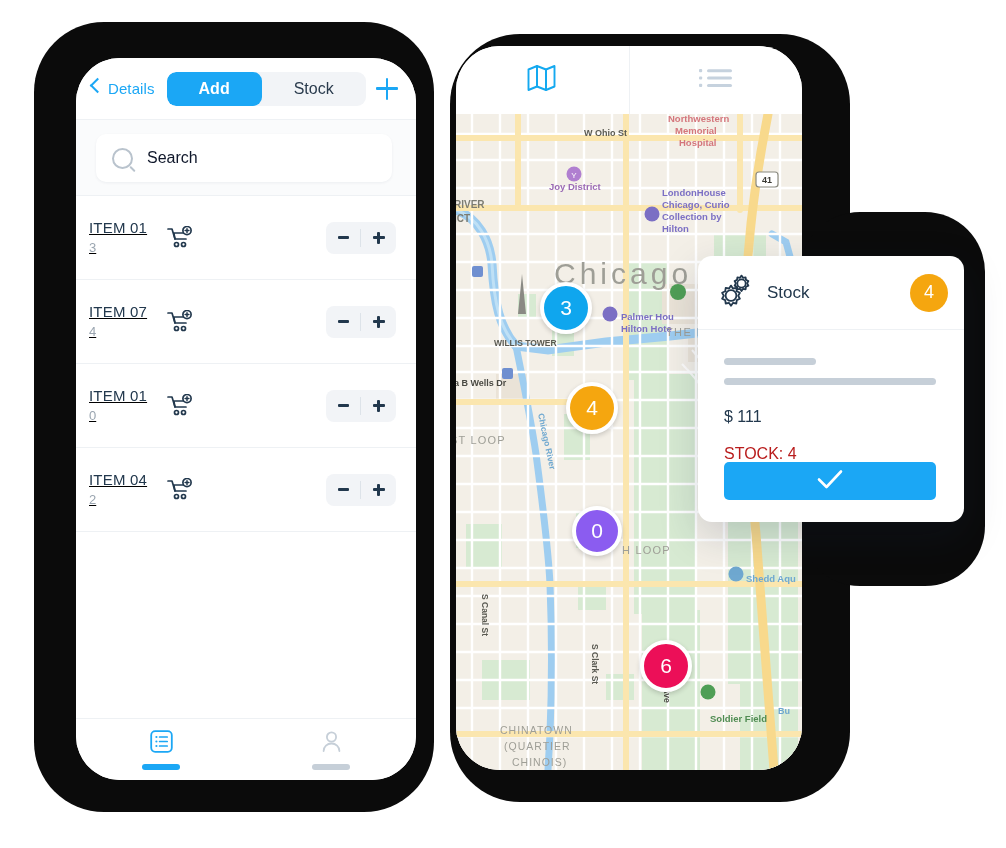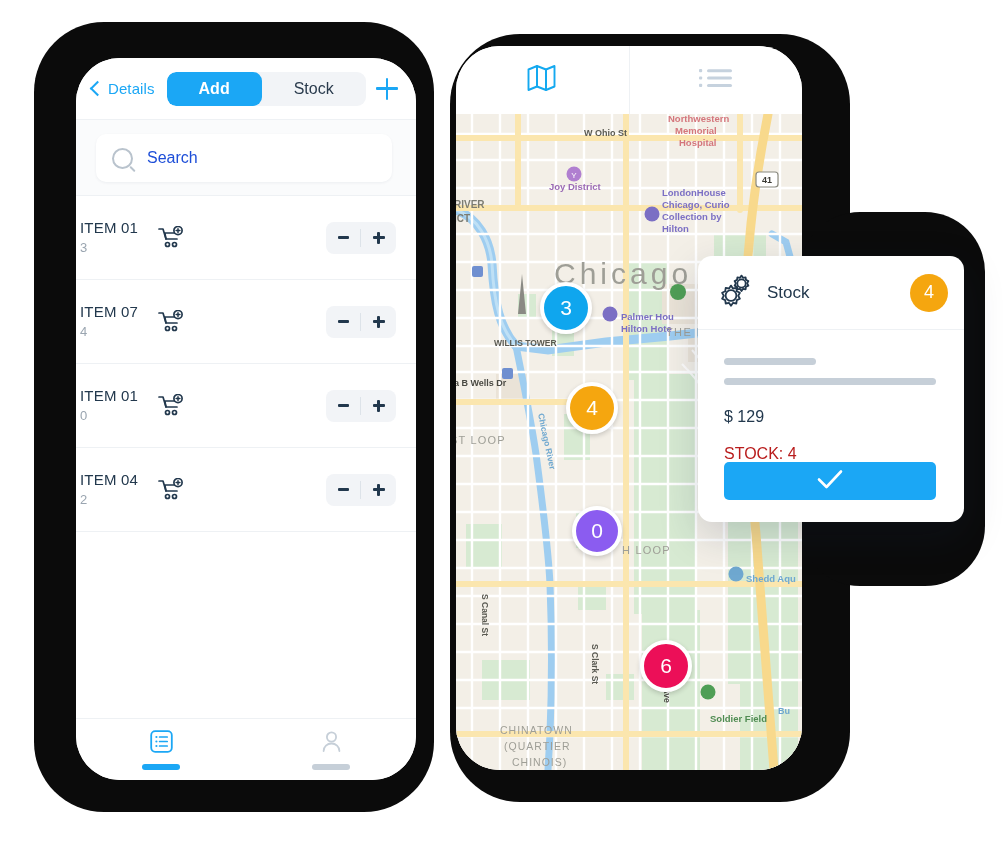--- a/index.html
+++ b/index.html
@@ -20,21 +20,21 @@
   .phone{position:absolute;background:#ffffff;overflow:hidden;}
   .phone.left{left:76px;top:58px;width:340px;height:722px;border-radius:44px;}
   .phone.right{left:456px;top:46px;width:346px;height:724px;border-radius:44px;}
 
   
   .l-header{
     position:absolute;left:0;top:0;width:100%;height:62px;background:#fff;
     border-bottom:1px solid #eef1f4;box-sizing:border-box;
     display:flex;align-items:center;
   }
-  .back-btn{display:flex;align-items:center;gap:5px;margin-left:16px;cursor:pointer;}
+  .back-btn{display:flex;gap:5px;margin-left:16px;cursor:pointer;}
   .chev{width:9px;height:9px;border-left:2.4px solid #1ba7f5;border-bottom:2.4px solid #1ba7f5;
         transform:rotate(45deg);display:block;}
   .back-label{color:#1ba7f5;font-size:15px;letter-spacing:.1px;}
   .segment{
     margin-left:12px;display:flex;background:#f2f4f7;border-radius:9px;padding:0;overflow:hidden;
   }
   .seg{padding:9px 32px;font-size:16px;border-radius:9px;cursor:pointer;line-height:1;}
   .seg.active{background:#1ba7f5;color:#ffffff;font-weight:bold;}
   .seg.inactive{color:#2a3b4d;}
   .plus-btn{
@@ -47,28 +47,28 @@
   .search-zone{position:absolute;left:0;top:62px;width:100%;height:76px;background:#fafbfc;
       border-bottom:1px solid #eef1f4;box-sizing:border-box;}
   .search-box{
     position:absolute;left:20px;top:14px;width:296px;height:48px;background:#ffffff;
     border-radius:10px;display:flex;align-items:center;box-sizing:border-box;
     box-shadow:0 1px 3px rgba(20,40,70,.06);
   }
   .mag{margin-left:16px;width:17px;height:17px;border:2px solid #b9c3cd;border-radius:50%;position:relative;flex:0 0 auto;}
   .mag:after{content:"";position:absolute;right:-5px;bottom:-3px;width:7px;height:2px;background:#b9c3cd;
       transform:rotate(45deg);border-radius:1px;}
-  .search-ph{margin-left:14px;color:#1d4ed8;font-size:16px;}
+  .search-ph{margin-left:14px;color:#0f172a;font-size:16px;}
 
   .item-list{position:absolute;left:0;top:138px;width:100%;bottom:62px;background:#fff;}
   .item-row{
     position:relative;height:84px;border-bottom:1px solid #eef1f4;
     display:flex;align-items:center;box-sizing:border-box;
   }
-  .item-texts{margin-left:4px;width:74px;}
+  .item-texts{margin-left:13px;width:74px;text-decoration:underline;}
   .item-name{font-size:15px;color:#22384d;letter-spacing:.2px;line-height:1.25;}
   .item-qty{font-size:13px;color:#9aa5b0;margin-top:2px;line-height:1.2;}
   .cart-icon{margin-left:4px;width:26px;height:24px;flex:0 0 auto;}
   .stepper{
     margin-left:auto;margin-right:20px;width:70px;height:32px;background:#f2f4f7;border-radius:8px;
     display:flex;align-items:center;cursor:pointer;
   }
   .stepper .half{flex:1;display:flex;align-items:center;justify-content:center;height:100%;position:relative;}
   .stepper .half:first-child:after{content:"";position:absolute;right:0;top:7px;bottom:7px;width:1px;background:#dde3e9;}
   .minus{width:11px;height:2.2px;background:#22384d;border-radius:1px;display:block;}
@@ -443,21 +443,21 @@
             <circle cx="13" cy="21.5" r="5.4"></circle>
             <path d="M13 11.6l1.9 2.9 3.4-.6.5 3.4 3.1 1.4-1.7 3 1.7 3-3.1 1.4-.5 3.4-3.4-.6-1.9 2.9-1.9-2.9-3.4.6-.5-3.4-3.1-1.4 1.7-3-1.7-3 3.1-1.4.5-3.4 3.4.6z"></path>
           </g>
         </svg>
       </span>
       <span class="popup-title">Stock</span>
       <span class="popup-badge" style="background:#f5a60f;">4</span>
     </div>
     <div class="bar short"></div>
     <div class="bar long"></div>
-    <div class="price">$ 129</div>
+    <div class="price">$ 111</div>
     <div class="stockline">STOCK: 4</div>
     <div class="confirm">
       <span>
         <svg width="26" height="20" viewBox="0 0 26 20">
           <path d="M2 10.5L9.5 18 24 2.5" fill="none" stroke="#ffffff" stroke-width="2.6" stroke-linecap="round" stroke-linejoin="round"></path>
         </svg>
       </span>
     </div>
   </div>
 

